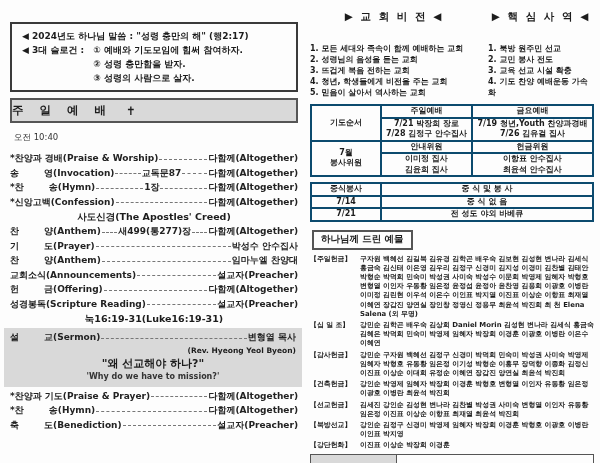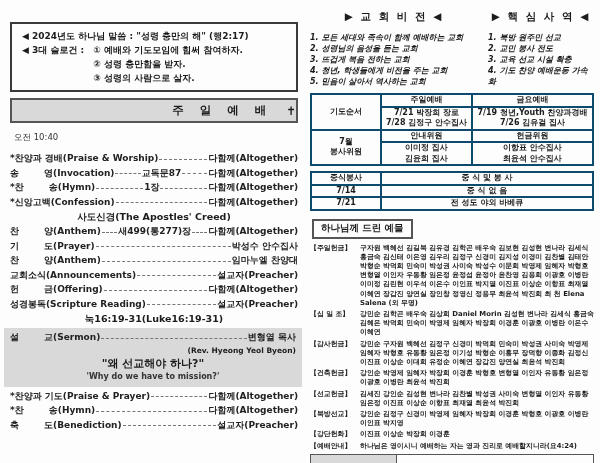--- a/index.html
+++ b/index.html
@@ -7,35 +7,35 @@
   body { font-family:"DejaVu Sans","Liberation Sans",sans-serif; color:#1c1c1c; }
   .page { display:flex; width:600px; height:463px; padding:8px 6px 4px 10px; gap:12px; overflow:hidden; }
   .col-left { width:288px; flex-shrink:0; padding-top:14px; }
   .col-right { flex:1; min-width:0; }
 
   
   .slogan-box { border:2px solid #3a3a3a; padding:5px 6px 5px 10px; font-size:9px; font-weight:bold; line-height:14px; }
   .slogan-line2 { display:flex; }
   .slogan-line2 .lbl { white-space:pre; }
   .slogan-items { flex:1; padding-left:6px; }
-  .title-bar { margin-top:6px; border:2px solid #555; background:#d9d9d9; display:flex; justify-content:flex-end; align-items:center; gap:14px; font-weight:bold; font-size:11.5px; padding:3px 0; }
+  .title-bar { margin-top:6px; border:2px solid #555; background:#d9d9d9; display:flex; justify-content:flex-start; align-items:center; gap:14px; font-weight:bold; font-size:11.5px; padding:3px 0; }
   .title-bar .kor { letter-spacing:6px; }
   .time { font-size:8.5px; margin:9px 0 7px 4px; color:#333; }
   .wrow { display:flex; align-items:center; font-size:9px; line-height:14.5px; white-space:pre; font-weight:bold; color:#222; }
   .wrow .dots { flex:1; border-bottom:1px dashed #777; height:3px; min-width:6px; margin:0 1px; }
   .center-line { text-align:center; font-size:9.5px; line-height:15px; font-weight:bold; }
   .sermon-box { background:#d9d9d9; margin:2px -4px 2px -6px; padding:2px 6px 4px; }
   .sermon-rev { text-align:right; font-size:7.5px; font-weight:bold; line-height:11px; }
   .sermon-title { text-align:center; font-size:11px; font-weight:bold; line-height:15px; }
   .sermon-eng { text-align:center; font-size:8px; font-weight:bold; line-height:12px; color:#333; }
 
   
   .vision-row { display:flex; gap:10px; margin-top:2px;align-items:flex-end; }
   .vision-col h3 { text-align:center; font-size:10.5px; letter-spacing:2px; line-height:13px; }
-  .vision-col .items { margin-top:9px; font-size:8px; font-weight:bold; line-height:11px;font-style:italic; }
+  .vision-col .items { margin-top:20px; font-size:8px; font-weight:bold; line-height:11px; }
   .vision { width:168px; flex-shrink:0; }
   .ministry { flex:1; min-width:0; }
   table.tbl { width:100%; border-collapse:collapse; font-size:8px; font-weight:bold; text-align:center; margin-top:6px; }
   table.tbl td { border:2px solid #0c4a6e; padding:0 2px; line-height:10.5px; height:11px; }
   table.tbl td.side { width:70px; }
   tr.gsep td { border-top:2px solid #555; }
   table.lunch { margin-top:5px; }
   table.lunch td.side { width:70px; }
   .offer-head { display:inline-block; border:2px solid #555; padding:1px 7px 2px; font-weight:bold; font-size:9.5px; margin:8px 0 5px 2px; }
   .offer { display:flex; font-size:6.9px; line-height:9.2px; margin-bottom:2px; font-weight:bold; }
@@ -227,24 +227,20 @@
       <span class="names">김세진 강인순 김성현 변나라 김찬별 박성권 사미숙 변형열 이인자 유동황 임은정 이진표 이상순 이항표 최재열 최윤석 박진희</span>
     </div>
     <div class="offer">
       <span class="lbl">【북방선교】</span>
       <span class="names">강인순 김정구 신경미 박영제 임혜자 박장희 이경훈 박형호 이광호 이병란 이인표 박지영</span>
     </div>
     <div class="offer">
       <span class="lbl">【강단헌화】</span>
       <span class="names">이진표 이상순 박장희 이경훈</span>
     </div>
-    <div class="offer">
-      <span class="lbl">【예배안내】</span>
-      <span class="names">하나님은 영이시니 예배하는 자는 영과 진리로 예배할지니라(요4:24)</span>
-    </div>
 
     <div class="sched">
       <div class="lbl">예  배</div>
       <div class="lines">
         
         
         
         
         
         

